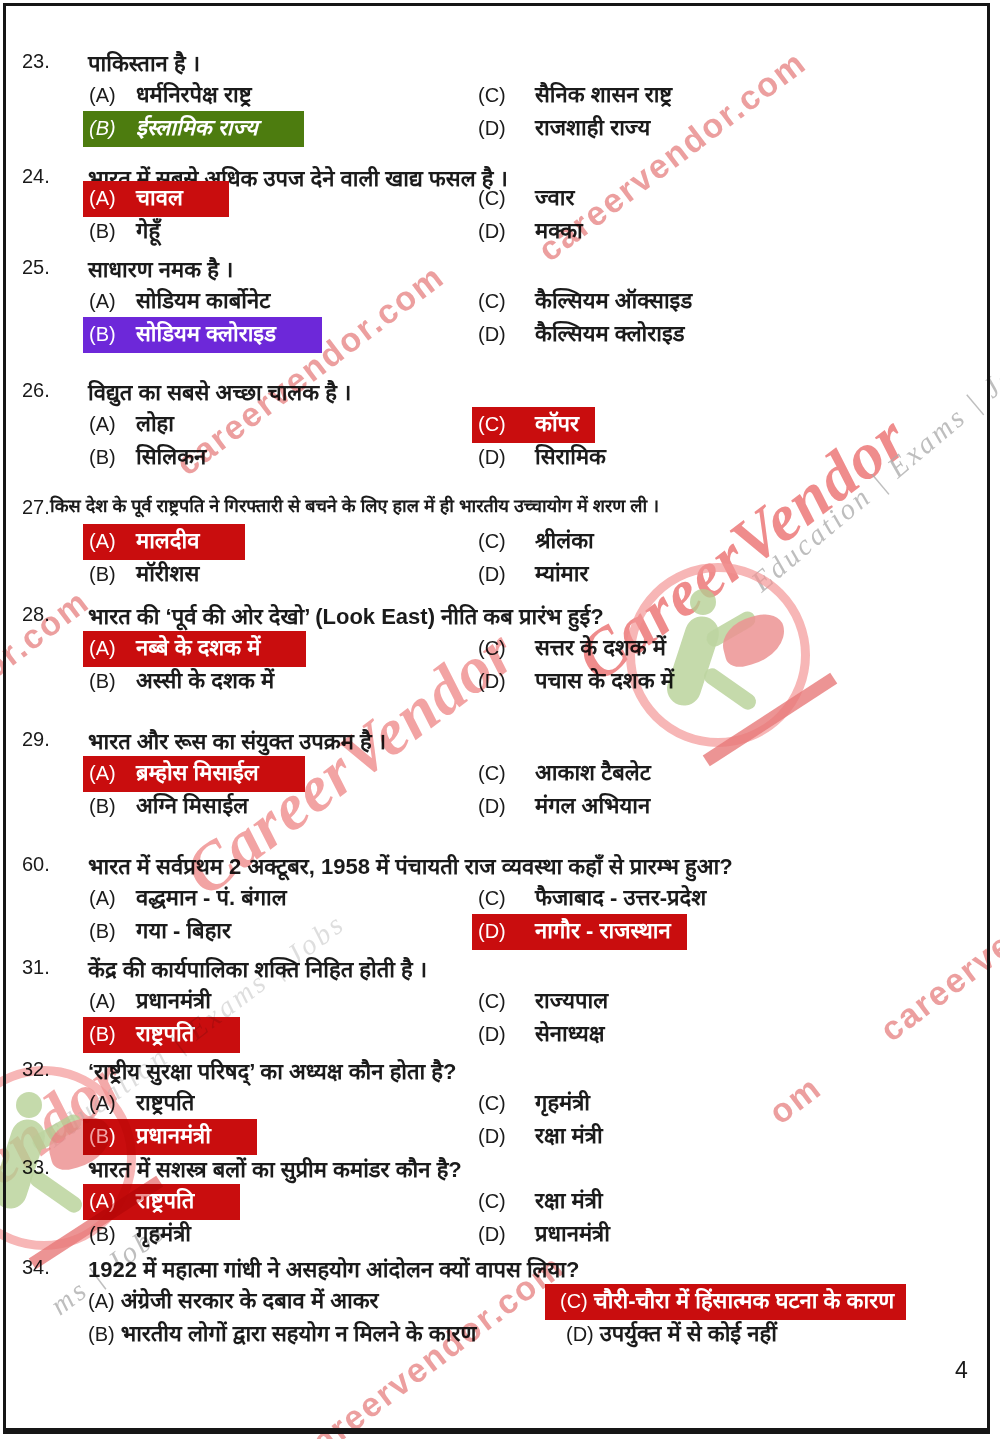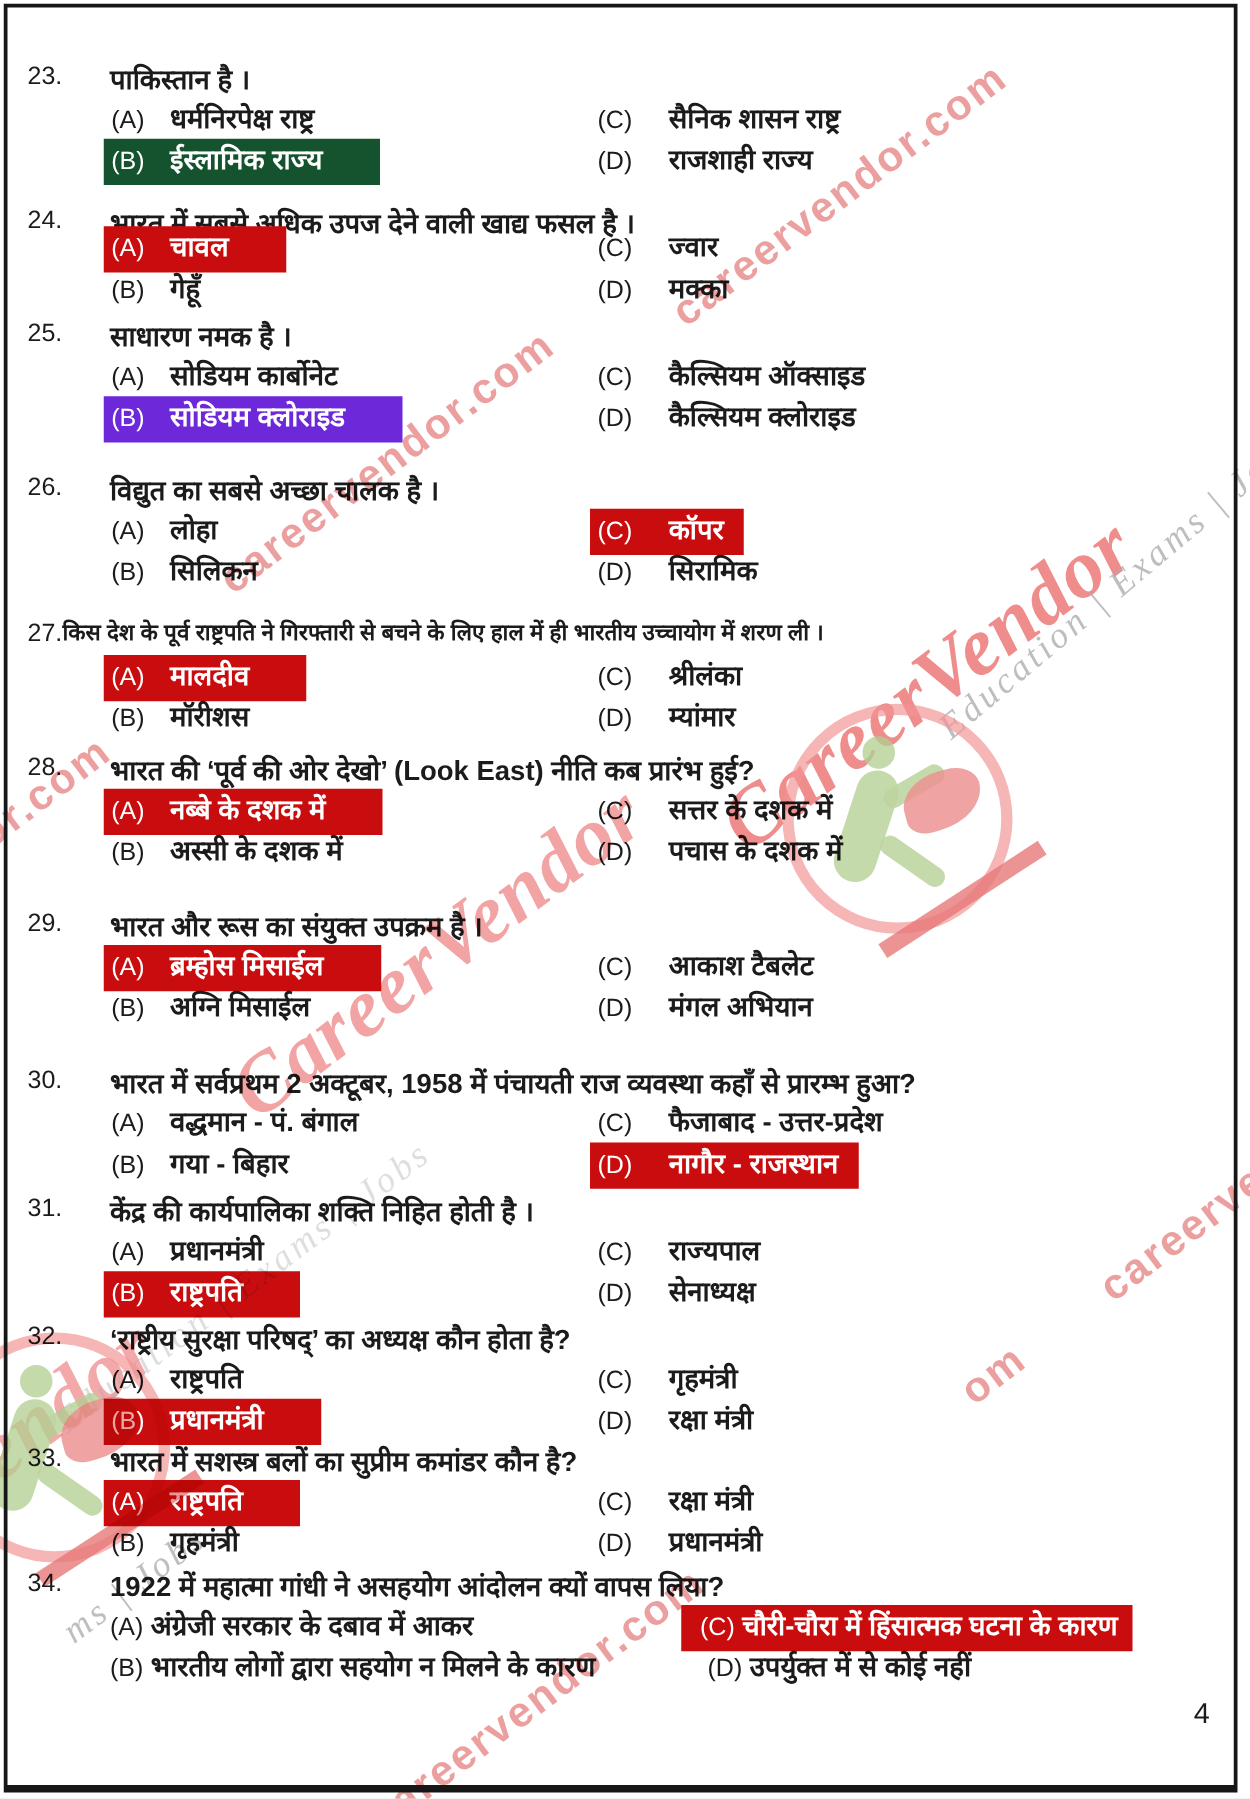--- a/index.html
+++ b/index.html
@@ -87,21 +87,21 @@
       <div class="q-block" style="top: 47px;">
         <div class="qrow" style="top: 0px;">
           <span class="qnum">23.</span>
           <span class="qtext">पाकिस्तान है ।</span>
         </div>
         <div class="qrow" style="top: 33px;">
           <div class="opt l"><span class="olabel">(A)</span><span class="otext">धर्मनिरपेक्ष राष्ट्र</span></div>
           <div class="opt r"><span class="olabel">(C)</span><span class="otext">सैनिक शासन राष्ट्र</span></div>
         </div>
         <div class="qrow" style="top: 66px;">
-          <div class="opt l hl" style="background: #14532d;"><span class="olabel">(B)</span><span class="otext">ईस्लामिक राज्य</span></div>
+          <div class="opt l hl" style="background: #4d7c0f; font-style: italic;"><span class="olabel">(B)</span><span class="otext">ईस्लामिक राज्य</span></div>
           <div class="opt r"><span class="olabel">(D)</span><span class="otext">राजशाही राज्य</span></div>
         </div>
       </div>
       <div class="q-block" style="top: 150px;">
         <div class="qrow" style="top: 12px;">
           <span class="qnum">24.</span>
           <span class="qtext">भारत में सबसे अधिक उपज देने वाली खाद्य फसल है ।</span>
         </div>
         <div class="qrow" style="top: 33px;">
           <div class="opt l hl" style="background: rgb(201, 13, 14);"><span class="olabel">(A)</span><span class="otext">चावल</span></div>
@@ -177,21 +177,21 @@
           <div class="opt l hl" style="background: rgb(201, 13, 14);"><span class="olabel">(A)</span><span class="otext">ब्रम्होस मिसाईल</span></div>
           <div class="opt r"><span class="olabel">(C)</span><span class="otext">आकाश टैबलेट</span></div>
         </div>
         <div class="qrow" style="top: 66px;">
           <div class="opt l"><span class="olabel">(B)</span><span class="otext">अग्नि मिसाईल</span></div>
           <div class="opt r"><span class="olabel">(D)</span><span class="otext">मंगल अभियान</span></div>
         </div>
       </div>
       <div class="q-block" style="top: 850px;">
         <div class="qrow" style="top: 0px;">
-          <span class="qnum">30.</span>
+          <span class="qnum">60.</span>
           <span class="qtext">भारत में सर्वप्रथम 2 अक्टूबर, 1958 में पंचायती राज व्यवस्था कहाँ से प्रारम्भ हुआ?</span>
         </div>
         <div class="qrow" style="top: 33px;">
           <div class="opt l"><span class="olabel">(A)</span><span class="otext">वद्धमान - पं. बंगाल</span></div>
           <div class="opt r"><span class="olabel">(C)</span><span class="otext">फैजाबाद - उत्तर-प्रदेश</span></div>
         </div>
         <div class="qrow" style="top: 66px;">
           <div class="opt l"><span class="olabel">(B)</span><span class="otext">गया - बिहार</span></div>
           <div class="opt r hl" style="background: rgb(201, 13, 14);"><span class="olabel">(D)</span><span class="otext">नागौर - राजस्थान</span></div>
         </div>

